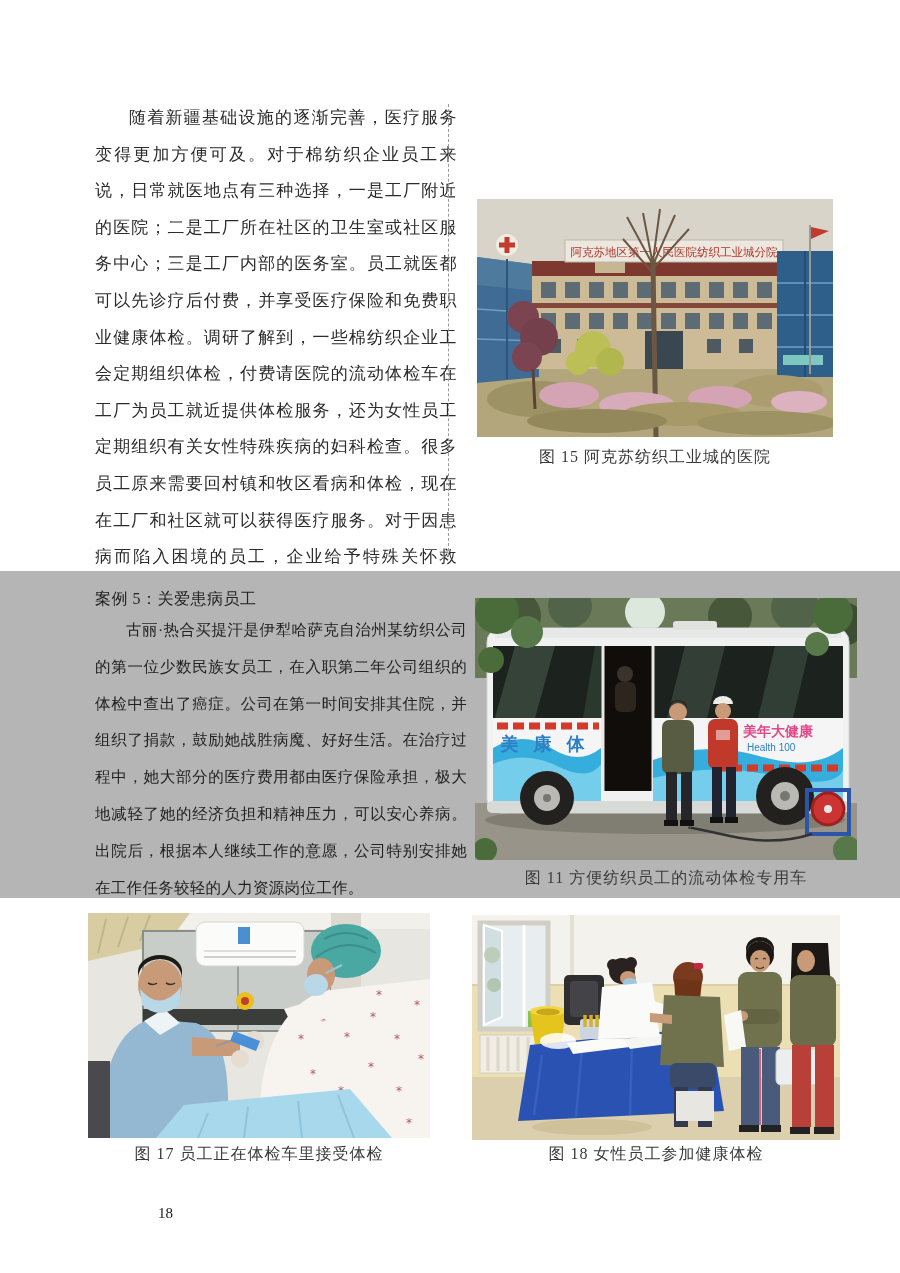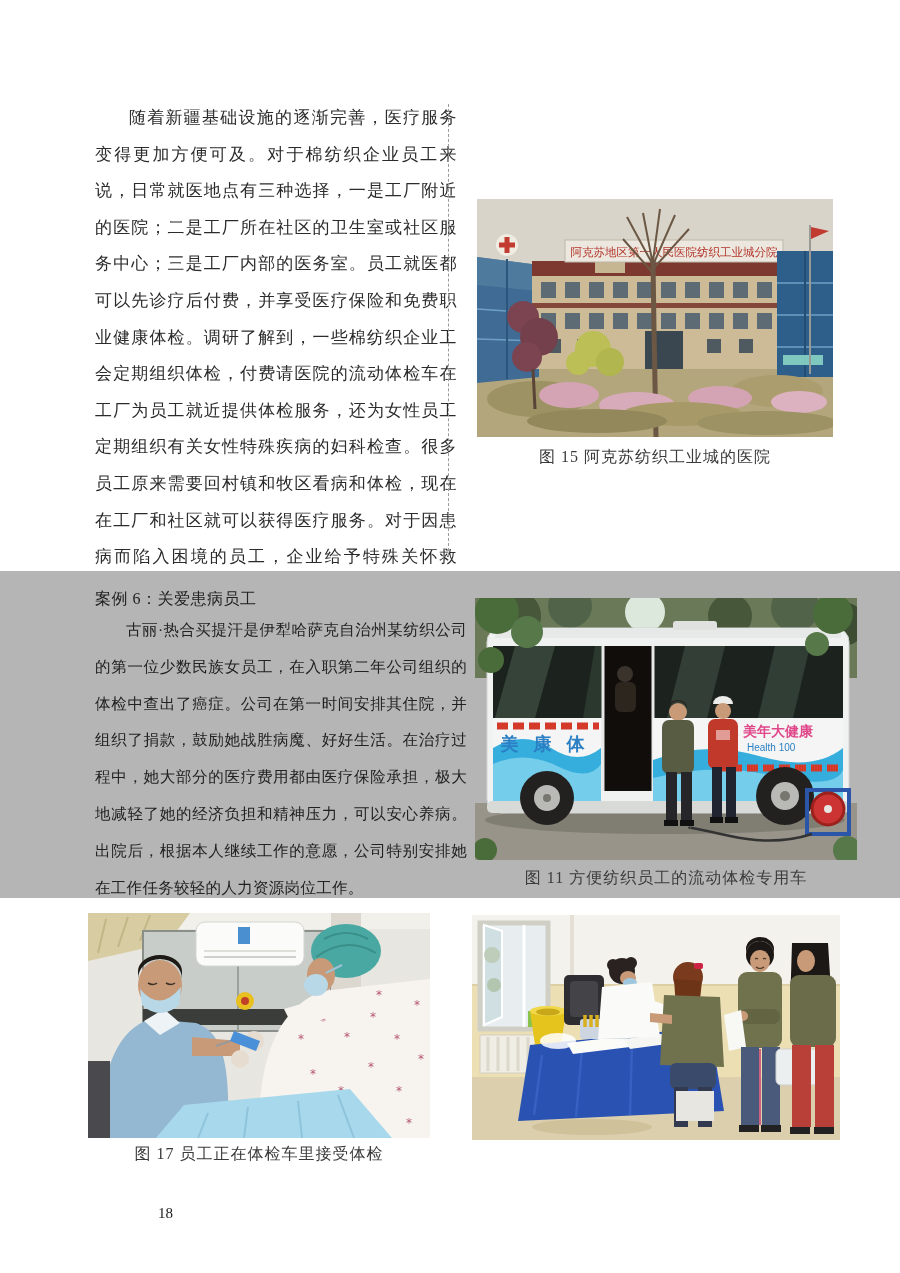--- a/index.html
+++ b/index.html
@@ -147,21 +147,21 @@
       <ellipse cx="243" cy="199" rx="32" ry="12" fill="#d4a4b4"></ellipse>
       <ellipse cx="322" cy="203" rx="28" ry="11" fill="#dcb2c0"></ellipse>
       <ellipse cx="205" cy="215" rx="60" ry="12" fill="#a89a68"></ellipse>
       <ellipse cx="120" cy="222" rx="70" ry="12" fill="#93885c"></ellipse>
       <ellipse cx="290" cy="224" rx="70" ry="12" fill="#9d9263"></ellipse>
     </g>
   </svg>
   <div class="abs caption cap15">图 15 阿克苏纺织工业城的医院</div>
 
   <div class="abs case-band"></div>
-  <div class="abs case-title">案例 6：关爱患病员工</div>
+  <div class="abs case-title">案例 5：关爱患病员工</div>
   <div class="abs case-body">古丽·热合买提汗是伊犁哈萨克自治州某纺织公司的第一位少数民族女员工，在入职第二年公司组织的体检中查出了癌症。公司在第一时间安排其住院，并组织了捐款，鼓励她战胜病魔、好好生活。在治疗过程中，她大部分的医疗费用都由医疗保险承担，极大地减轻了她的经济负担和精神压力，可以安心养病。出院后，根据本人继续工作的意愿，公司特别安排她在工作任务较轻的人力资源岗位工作。</div>
 
   <svg class="abs photo fig16" width="382" height="262" viewBox="0 0 382 262">
     <rect x="0" y="0" width="382" height="80" fill="#6a7a58"></rect>
     <g>
       <circle cx="40" cy="18" r="26" fill="#46573a"></circle>
         <circle cx="95" cy="8" r="22" fill="#51644a"></circle>
       <circle cx="170" cy="14" r="20" fill="#dce8dc"></circle>
         <circle cx="255" cy="18" r="22" fill="#46573a"></circle>
       <circle cx="320" cy="10" r="24" fill="#51644a"></circle>
@@ -419,16 +419,17 @@
       <ellipse cx="334" cy="46" rx="9" ry="11" fill="#c89a78"></ellipse>
       <rect x="318" y="60" width="46" height="72" rx="9" fill="#6b6d4a"></rect>
       <rect x="304" y="134" width="42" height="36" rx="5" fill="#eceff0" stroke="#d0d0d0"></rect>
       <rect x="320" y="130" width="19" height="82" fill="#b84038"></rect>
       <rect x="343" y="130" width="19" height="82" fill="#b84038"></rect>
       <rect x="318" y="212" width="20" height="7" fill="#222"></rect>
         <rect x="342" y="212" width="20" height="7" fill="#222"></rect>
     </g>
     <ellipse cx="120" cy="212" rx="60" ry="8" fill="#c9ba92" opacity="0.7"></ellipse>
   </svg>
+  <div class="abs caption cap18">图 18 女性员工参加健康体检</div>
 
   <div class="abs page-num">18</div>
 
 </div>
 
 </body></html>

